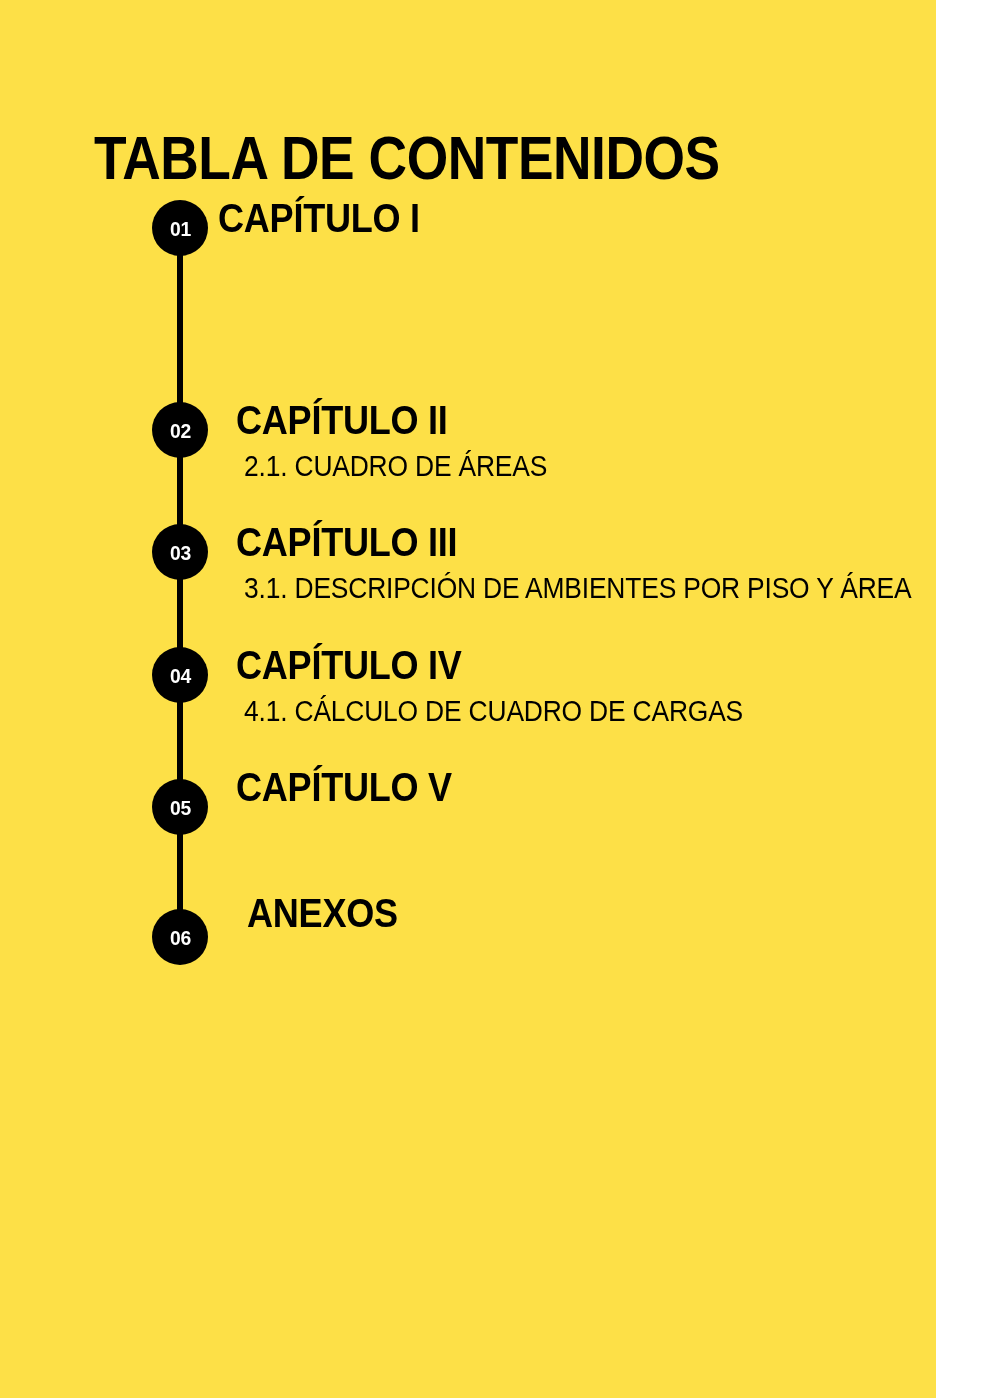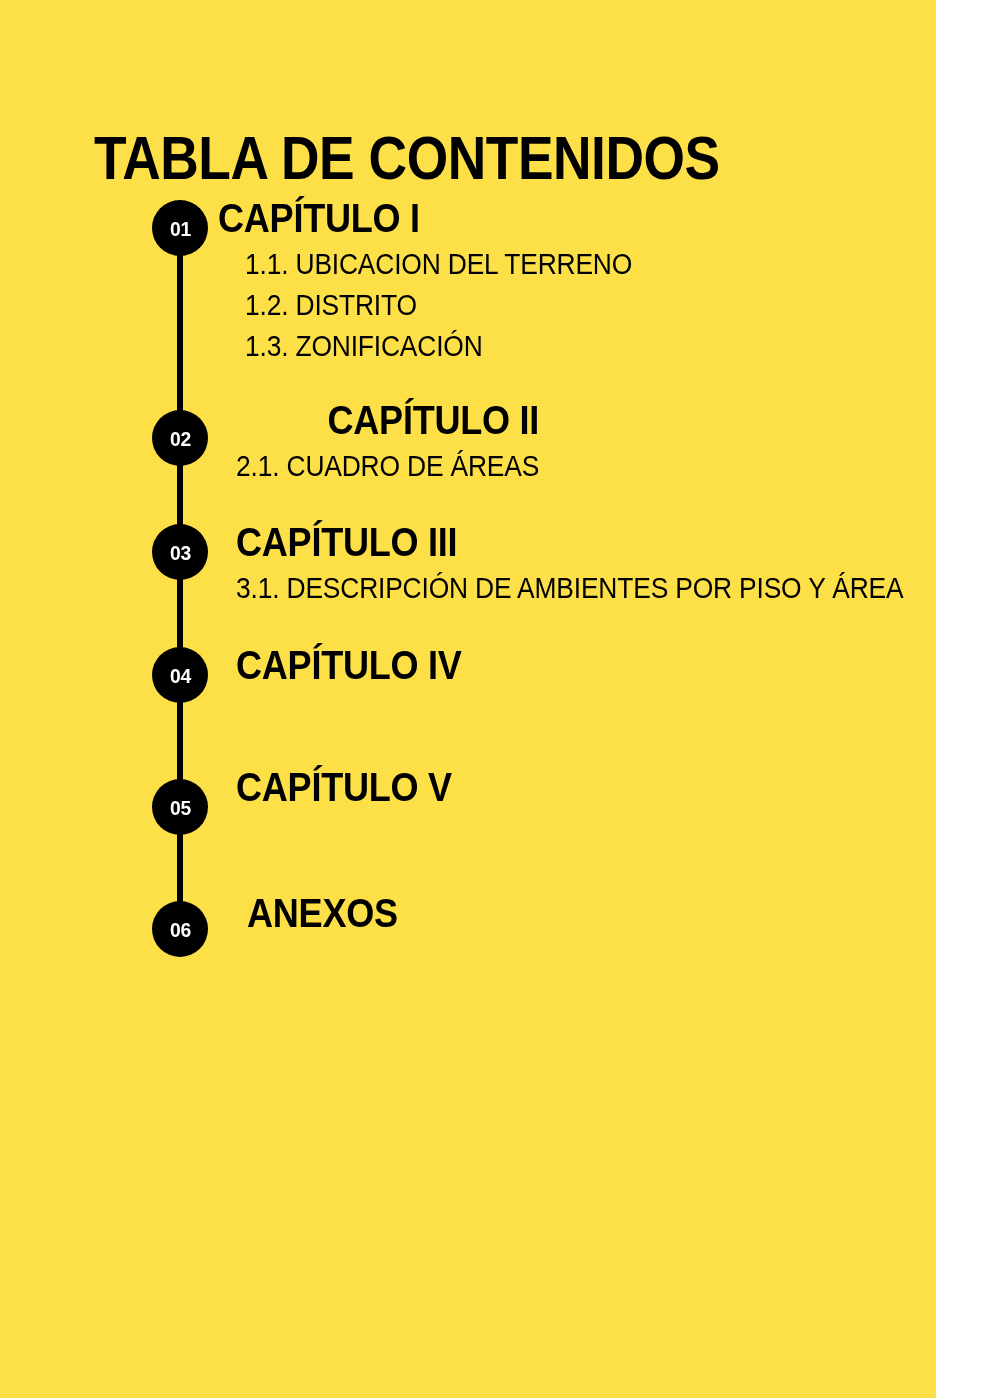--- a/index.html
+++ b/index.html
@@ -85,20 +85,21 @@
     line-height: 45px;
     font-weight: bold;
     letter-spacing: -0.3px;
     transform: scaleX(0.88);
     transform-origin: left top;
     white-space: nowrap;
     color: #000000;
   }
   .subitems {
     margin-top: 2px;
+    margin-left: 8px;
   }
   .subitem {
     font-size: 30px;
     line-height: 41px;
     font-weight: normal;
     letter-spacing: -0.2px;
     transform: scaleX(0.88);
     transform-origin: left top;
     white-space: nowrap;
     color: #000000;
@@ -114,33 +115,28 @@
   <div class="timeline">
 
     <div class="timeline-spine"></div>
 
     <div class="chapter" style="top:200px;">
       <div class="marker" style="top:0px;">
         <span class="marker-label">01</span>
       </div>
       <div class="chapter-body" style="left:218px; top:-4px;">
         <div class="chapter-title">CAPÍTULO I</div>
-        <div class="subitems" style="margin-left:27px;">
-          <div class="subitem">1.1. UBICACION DEL TERRENO</div>
-          <div class="subitem">1.2. DISTRITO</div>
-          <div class="subitem">1.3. ZONIFICACIÓN</div>
-        </div>
       </div>
     </div>
 
     <div class="chapter" style="top:402px;">
-      <div class="marker" style="top:8px;">
+      <div class="marker" style="top:0px;">
         <span class="marker-label">02</span>
       </div>
-      <div class="chapter-body" style="left:236px; top:-4px;text-align:right;">
+      <div class="chapter-body" style="left:236px; top:-4px;">
         <div class="chapter-title">CAPÍTULO II</div>
         <div class="subitems">
           <div class="subitem">2.1. CUADRO DE ÁREAS</div>
         </div>
       </div>
     </div>
 
     <div class="chapter" style="top:524px;">
       <div class="marker" style="top:0px;justify-content:center;">
         <span class="marker-label">03</span>
@@ -152,34 +148,37 @@
         </div>
       </div>
     </div>
 
     <div class="chapter" style="top:647px;">
       <div class="marker" style="top:0px;">
         <span class="marker-label">04</span>
       </div>
       <div class="chapter-body" style="left:236px; top:-4px;">
         <div class="chapter-title">CAPÍTULO IV</div>
+        <div class="subitems">
+          <div class="subitem">4.1. CÁLCULO DE CUADRO DE CARGAS</div>
+        </div>
       </div>
     </div>
 
     <div class="chapter" style="top:769px;">
       <div class="marker" style="top:10px;">
         <span class="marker-label">05</span>
       </div>
       <div class="chapter-body" style="left:236px; top:-4px;">
         <div class="chapter-title">CAPÍTULO V</div>
       </div>
     </div>
 
     <div class="chapter" style="top:893px;">
-      <div class="marker" style="top:8px;text-align:right;">
+      <div class="marker" style="top:16px;text-align:right;">
         <span class="marker-label">06</span>
       </div>
       <div class="chapter-body" style="left:236px; top:-2px;margin-left:11px;">
         <div class="chapter-title">ANEXOS</div>
       </div>
     </div>
 
   </div>
 </div>
 

